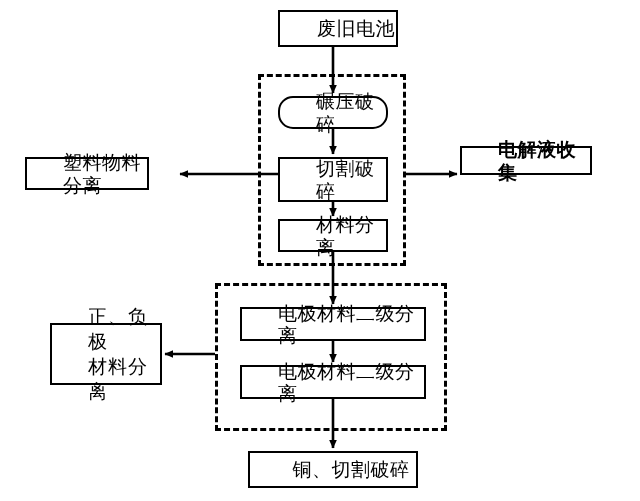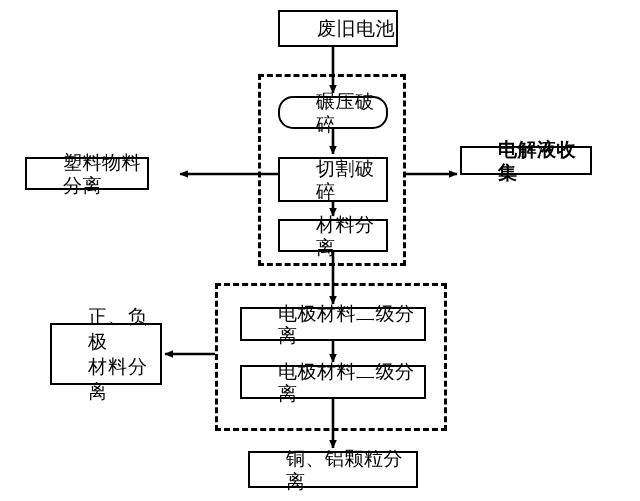--- a/index.html
+++ b/index.html
@@ -100,15 +100,15 @@
 
   <div class="node" style="left:460px; top:146px; width:132px; height:29px;font-weight:bold;">电解液收集</div>
 
   <div class="node" style="left:240px; top:307px; width:186px; height:34px;">电极材料二级分离</div>
 
   <div class="node two-line" style="left:50px; top:323px; width:112px; height:62px;">正、负极
 材料分离</div>
 
   <div class="node" style="left:240px; top:365px; width:186px; height:34px;">电极材料二级分离</div>
 
-  <div class="node" style="left:248px; top:451px; width:170px; height:37px;">铜、铝颗粒分离</div>
+  <div class="node" style="left:248px; top:451px; width:170px; height:37px;">铜、切割破碎</div>
 
 </div>
 
 </body></html>

